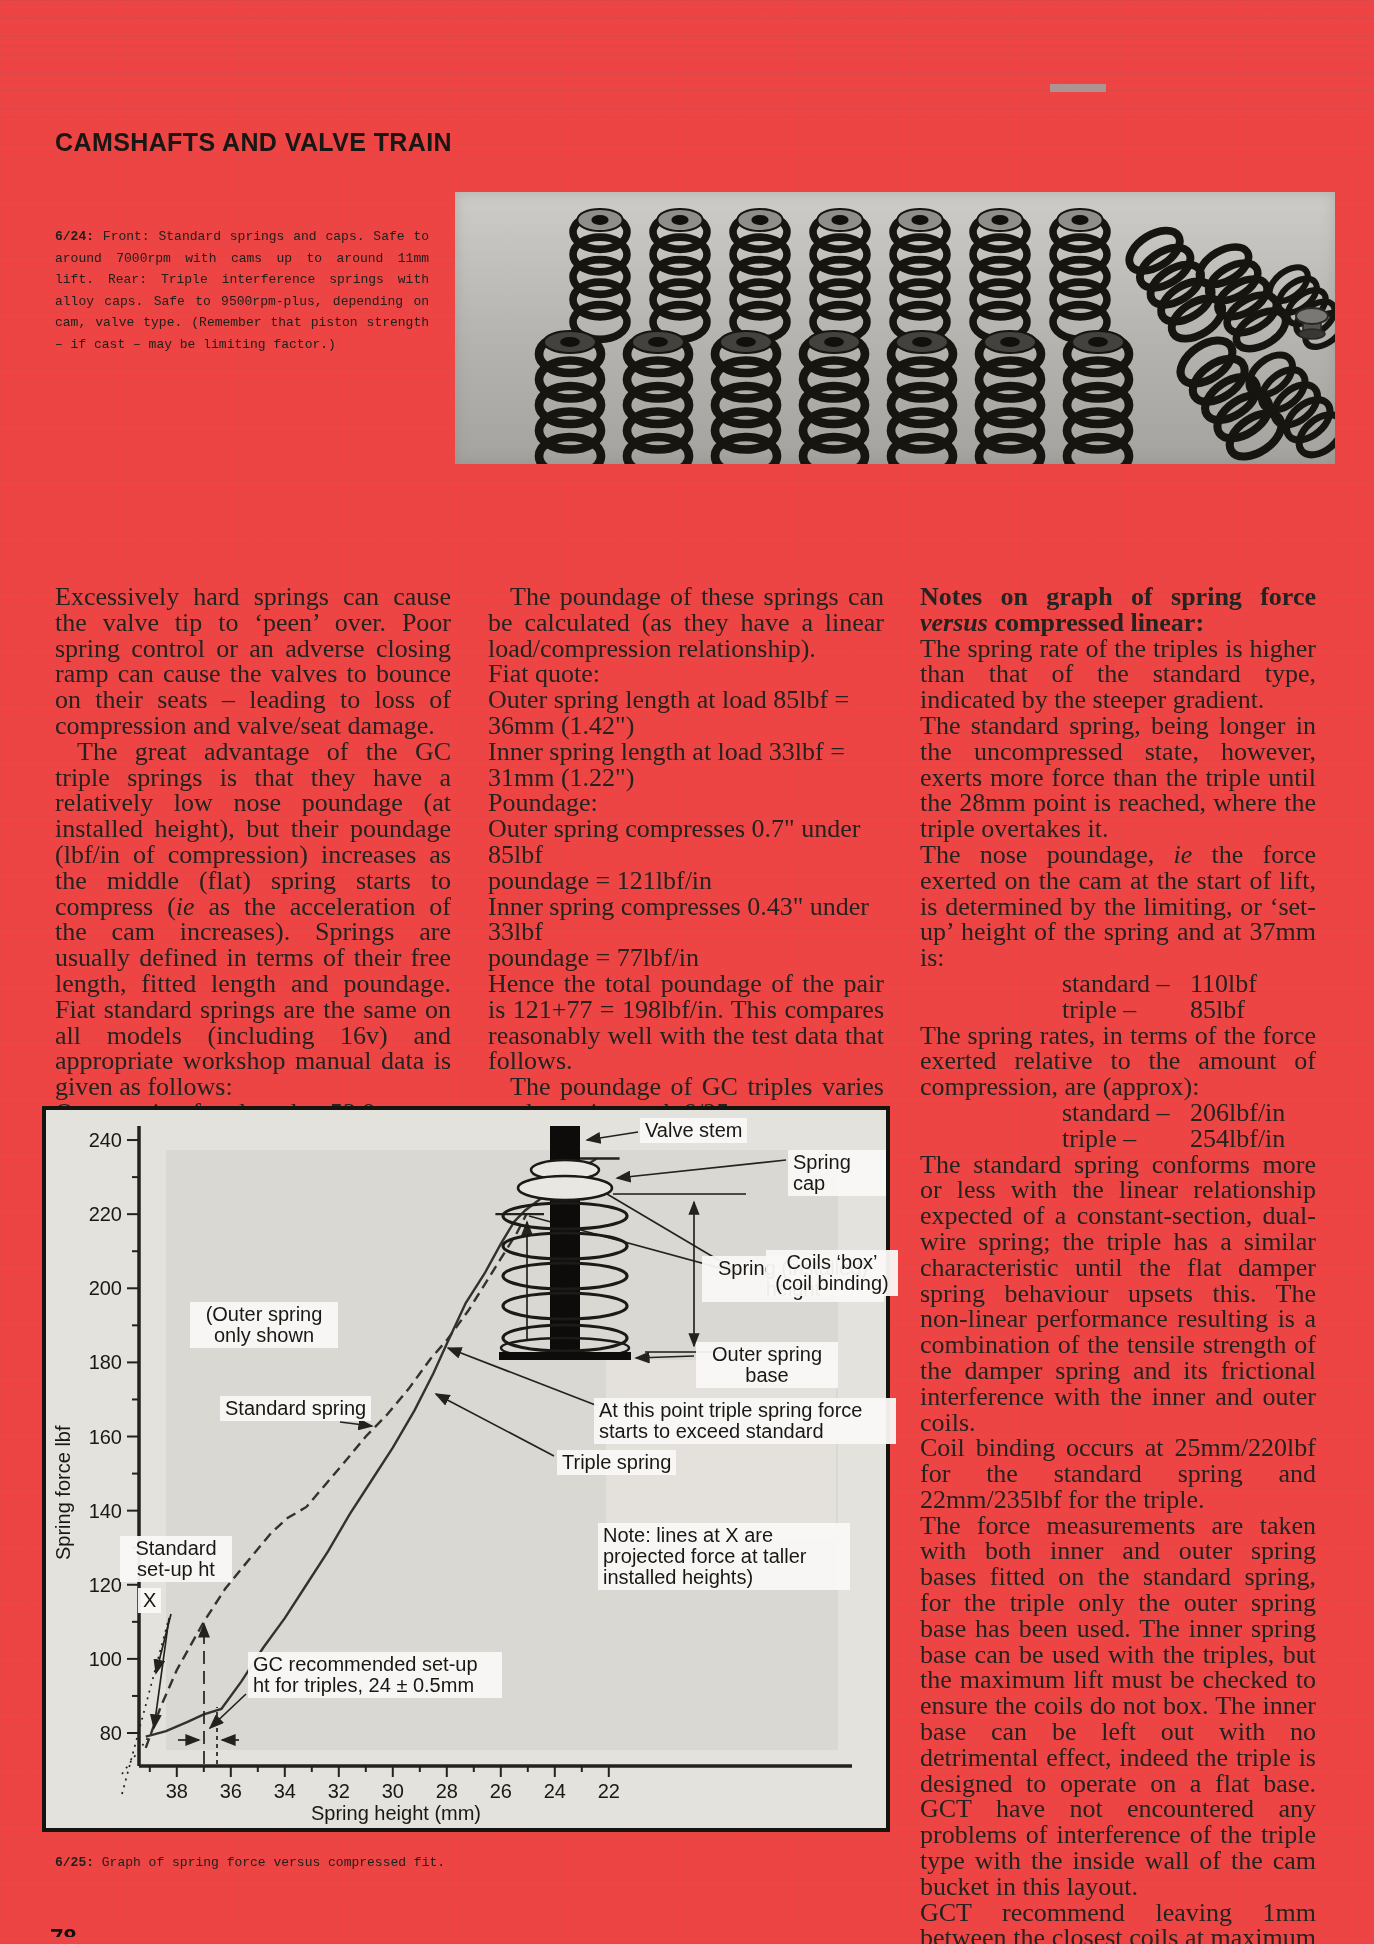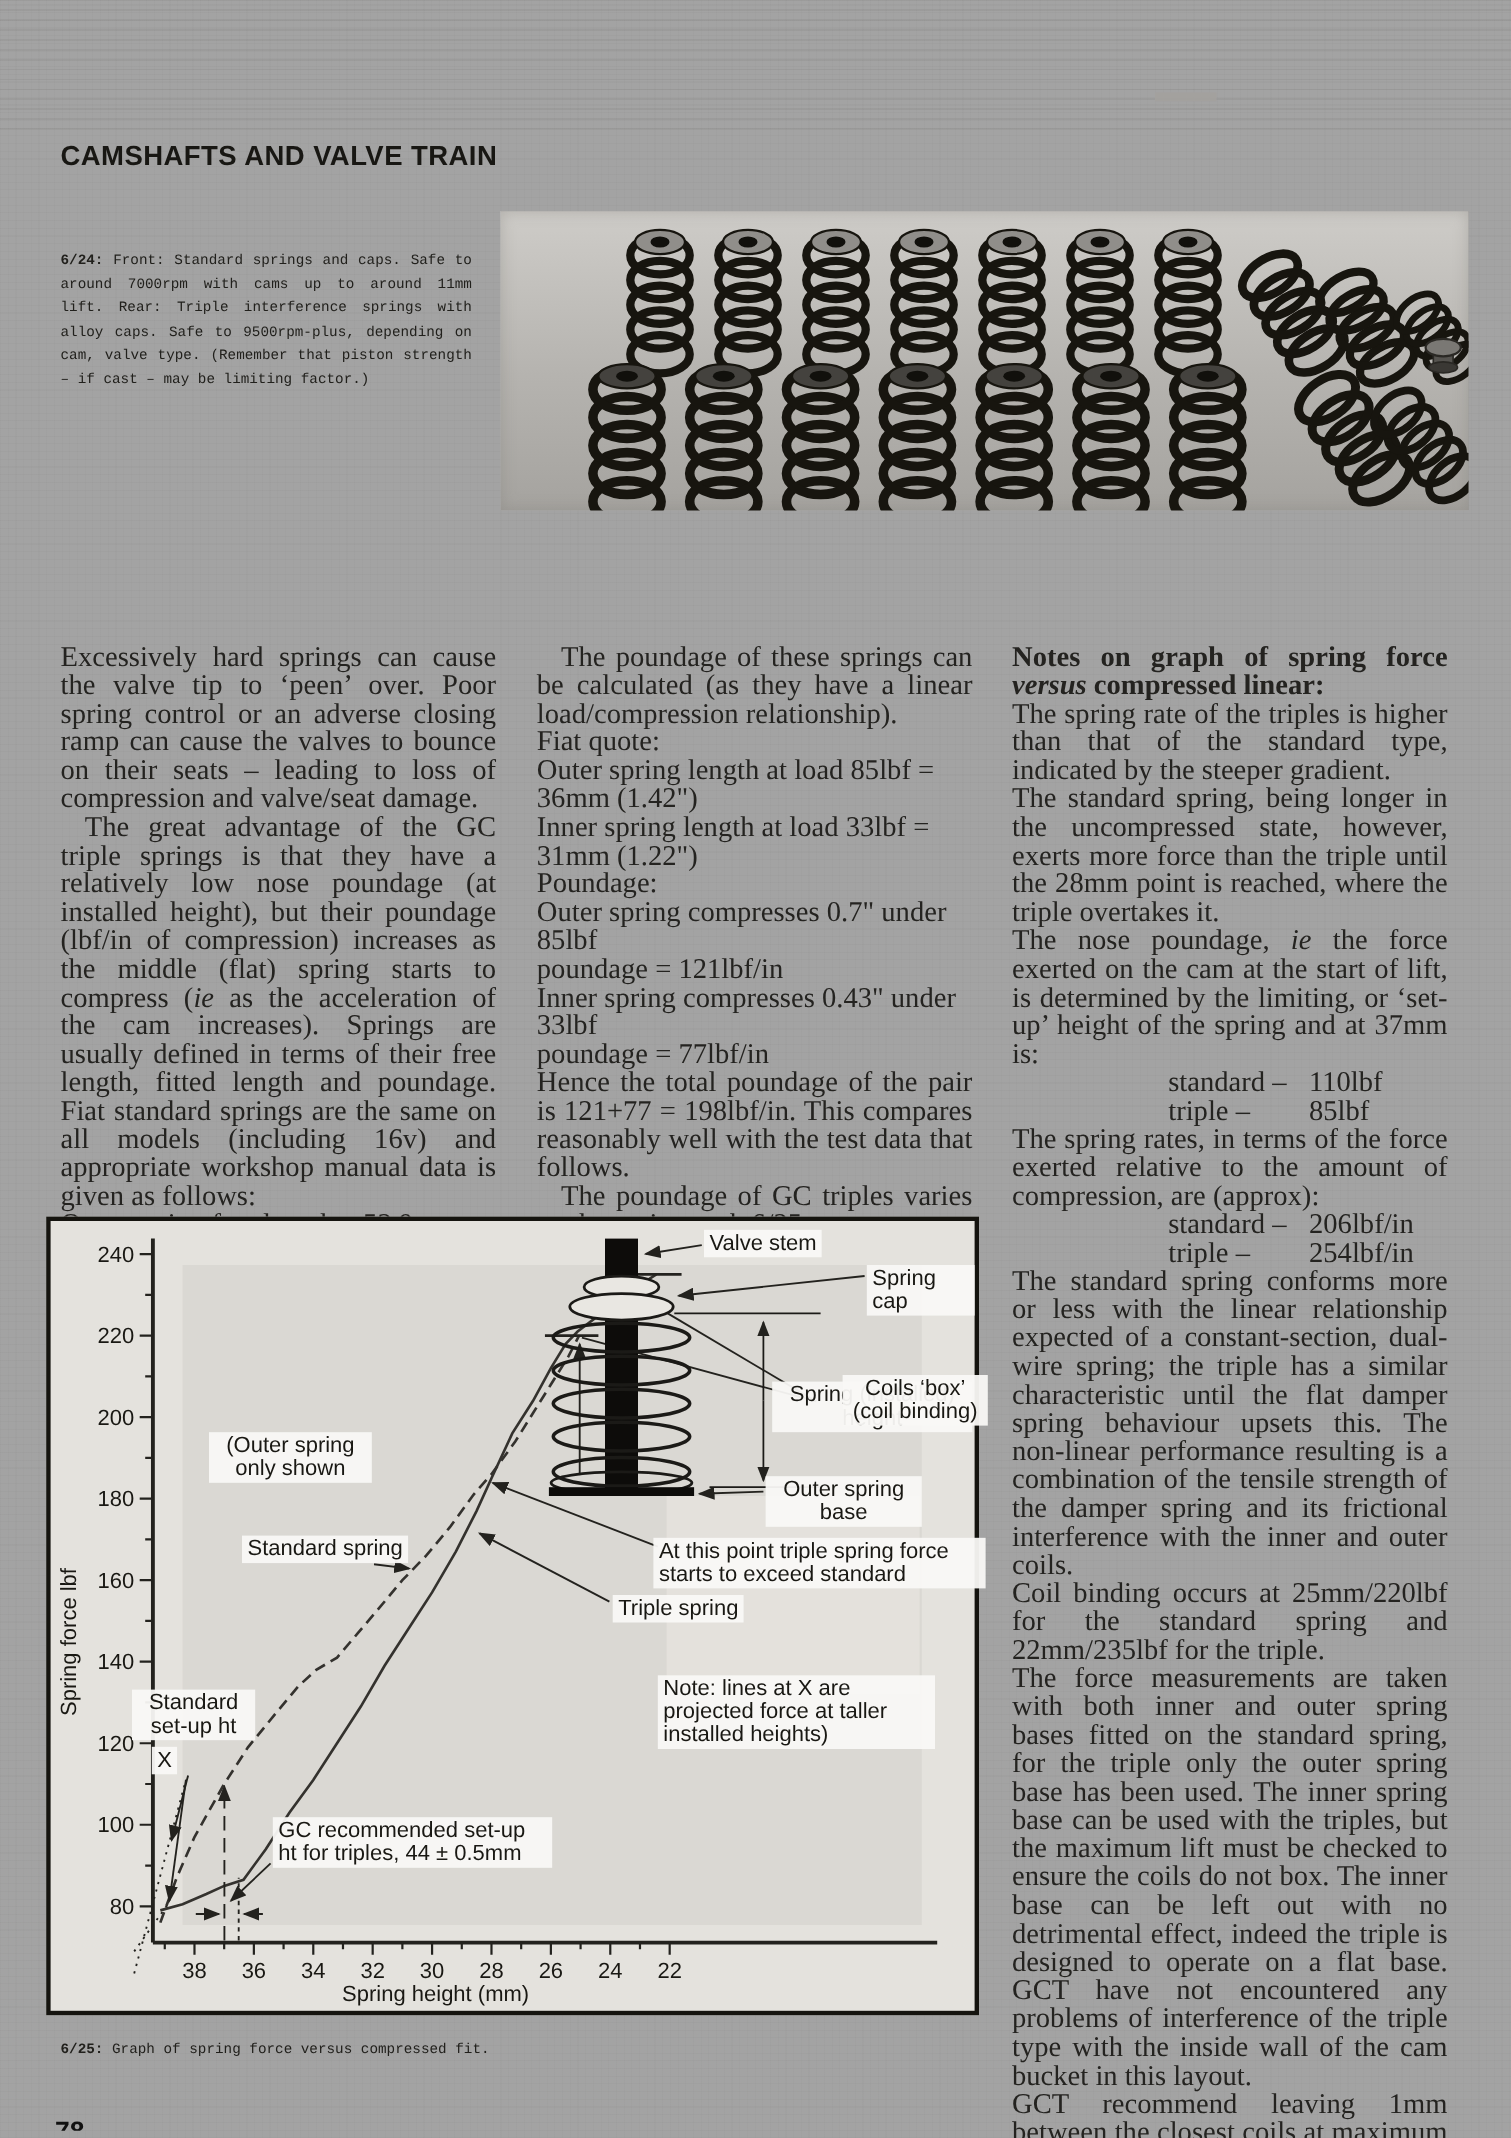--- a/index.html
+++ b/index.html
@@ -1,16 +1,16 @@
 <!DOCTYPE html>
 <html><head>
 <meta charset="utf-8">
 <style>
   html,body{margin:0;padding:0;background:#d8d6d2;}
-  .page{position:relative;width:1374px;height:1944px;background:#a3a3a3;overflow:hidden;
+  .page{position:relative;width:1374px;height:1944px;background:#ef4444;overflow:hidden;
         font-family:"Liberation Serif",serif;color:#242320;}
   .page::before{content:"";position:absolute;inset:0;pointer-events:none;
     background-image:repeating-linear-gradient(0deg,rgba(90,88,84,.045) 0 1px,transparent 1px 7px),
                      repeating-linear-gradient(90deg,rgba(90,88,84,.03) 0 1px,transparent 1px 7px);}
   .scan-top{position:absolute;left:0;top:0;width:100%;height:118px;
     background:repeating-linear-gradient(0deg,rgba(100,98,94,.12) 0 1.5px,transparent 1.5px 9px);}
   .scan-dash{position:absolute;left:1050px;top:84px;width:56px;height:8px;background:#a3a19d;opacity:.85;}
   .hdr{position:absolute;left:55px;top:128px;font-family:"Liberation Sans",sans-serif;
        font-weight:bold;font-size:25px;letter-spacing:.4px;color:#181713;}
   .cap{position:absolute;font-family:Liberation Mono, monospace;font-size:13px;line-height:21.5px;
@@ -395,21 +395,21 @@
     <div class="glabel" style="left:511px;top:340px;">Triple spring</div>
     <div class="glabel gcenter" style="left:720px;top:140px;width:122px;">Coils ‘box’
 (coil binding)</div>
     <div class="glabel" style="left:552px;top:413px;width:242px;">Note: lines at X are
 projected force at taller
 installed heights)</div>
     <div class="glabel gcenter" style="left:74px;top:426px;width:102px;">Standard
 set-up ht</div>
     <div class="glabel" style="left:92px;top:478px;">X</div>
     <div class="glabel" style="left:202px;top:542px;width:244px;">GC recommended set-up
-ht for triples, 44 ± 0.5mm</div>
+ht for triples, 24 ± 0.5mm</div>
   </div>
 
   <div class="cap" id="cap625">
     <b>6/25:</b><span> Graph of spring force versus compressed fit.</span>
   </div>
 
   <div class="pagenum">78</div>
 </div>
 
 </body></html>

